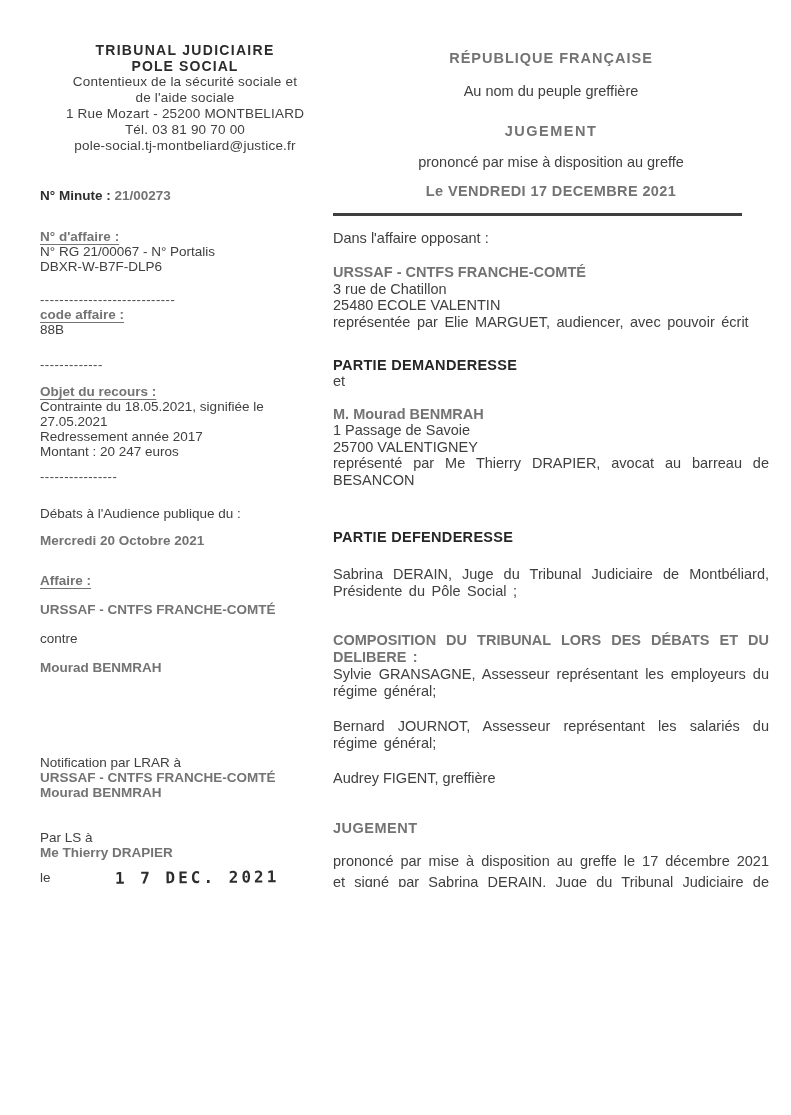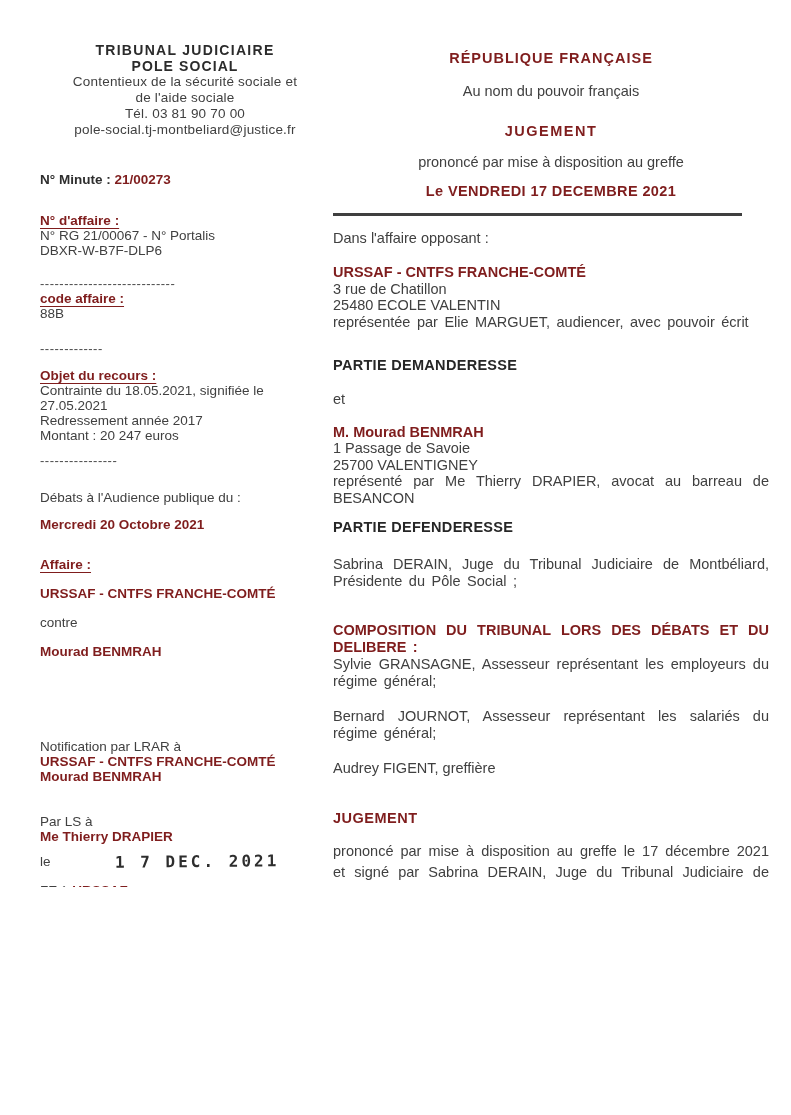--- a/index.html
+++ b/index.html
@@ -12,21 +12,21 @@
     overflow:hidden;
   }
   .col-left{
     position:absolute;left:40px;top:42px;width:290px;
     font-size:13.5px;line-height:15px;
   }
   .col-right{
     position:absolute;left:333px;top:44px;width:436px;
     font-size:14.5px;line-height:16.5px;
   }
-  .b{font-weight:bold;color:#7f1d1d;}
+  .b{font-weight:bold;color:#737373;}
   .u{text-decoration:underline;text-underline-offset:2.5px;}
   .ctr{text-align:center;}
   .court-header{line-height:16px;letter-spacing:.2px;}
   .court-header .title{font-weight:bold;color:#2b2b2b;letter-spacing:1.3px;font-size:14px;}
   .court-header .subtitle{font-weight:bold;color:#2b2b2b;letter-spacing:1.1px;font-size:14px;}
   .sep{color:#4a4a4a;letter-spacing:.5px;font-size:13px;}
   .minute{margin-top:34px;font-weight:600;color:#2e2e2e;}
   .stamp-row{margin-top:10px;display:flex;align-items:center;gap:64px;}
   .stamp{
     font-family:"DejaVu Sans Mono",monospace;
@@ -50,20 +50,21 @@
 
 <div class="page">
 
   <div class="col-left">
 
     <div class="court-header ctr">
       <div class="title">TRIBUNAL JUDICIAIRE</div>
       <div class="subtitle">POLE SOCIAL</div>
       <div>Contentieux de la sécurité sociale et</div>
       <div>de l'aide sociale</div>
+      <div>1 Rue Mozart - 25200 MONTBELIARD</div>
       <div>Tél. 03 81 90 70 00</div>
       <div>pole-social.tj-montbeliard@justice.fr</div>
     </div>
 
     <div class="minute">
       <span>N° Minute :</span>
       <span class="b">21/00273</span>
     </div>
 
     <div style="margin-top:26px">
@@ -118,48 +119,48 @@
     <div style="margin-top:14px">
       <span>FE à</span>
       <span class="b">URSSAF</span>
     </div>
 
   </div>
 
   <div class="col-right">
 
     <div class="ctr b" style="margin-top:6px;letter-spacing:1px">RÉPUBLIQUE FRANÇAISE</div>
-    <div class="ctr" style="margin-top:16px">Au nom du pouvoir français</div>
+    <div class="ctr" style="margin-top:16px">Au nom du peuple greffière</div>
     <div class="ctr b" style="margin-top:24px;letter-spacing:1.5px">JUGEMENT</div>
     <div class="ctr" style="margin-top:14px">prononcé par mise à disposition au greffe</div>
     <div class="ctr b" style="margin-top:13px;letter-spacing:.4px">Le VENDREDI 17 DECEMBRE 2021</div>
 
     <div class="rule"></div>
 
     <div style="margin-top:14px">Dans l'affaire opposant :</div>
 
     <div class="addr" style="margin-top:18px">
       <div class="b">URSSAF - CNTFS FRANCHE-COMTÉ</div>
       <div>3 rue de Chatillon</div>
       <div>25480 ECOLE VALENTIN</div>
       <div class="jp">représentée par Elie MARGUET, audiencer, avec pouvoir écrit</div>
     </div>
 
     <div class="role" style="margin-top:26px">PARTIE DEMANDERESSE</div>
 
-    <div style="margin-top:18px">et</div>
+    <div style="">et</div>
 
     <div class="addr" style="margin-top:16px">
       <div class="b">M. Mourad BENMRAH</div>
       <div>1 Passage de Savoie</div>
       <div>25700 VALENTIGNEY</div>
       <div class="jp">représenté par Me Thierry DRAPIER, avocat au barreau de BESANCON</div>
     </div>
 
-    <div class="role" style="margin-top:12px">PARTIE DEFENDERESSE</div>
+    <div class="role" style="margin-top:40px">PARTIE DEFENDERESSE</div>
 
     <div class="jp" style="margin-top:20px">Sabrina DERAIN, Juge du Tribunal Judiciaire de Montbéliard, Présidente du Pôle Social ;</div>
 
     <div class="jp b" style="margin-top:32px">COMPOSITION DU TRIBUNAL LORS DES DÉBATS ET DU DELIBERE :</div>
     <div class="jp" style="margin-top:0">Sylvie GRANSAGNE, Assesseur représentant les employeurs du régime général;</div>
     <div class="jp" style="margin-top:18px">Bernard JOURNOT, Assesseur représentant les salariés du régime général;</div>
     <div style="margin-top:18px">Audrey FIGENT, greffière</div>
 
     <div class="b" style="margin-top:34px;letter-spacing:.5px">JUGEMENT</div>
 

